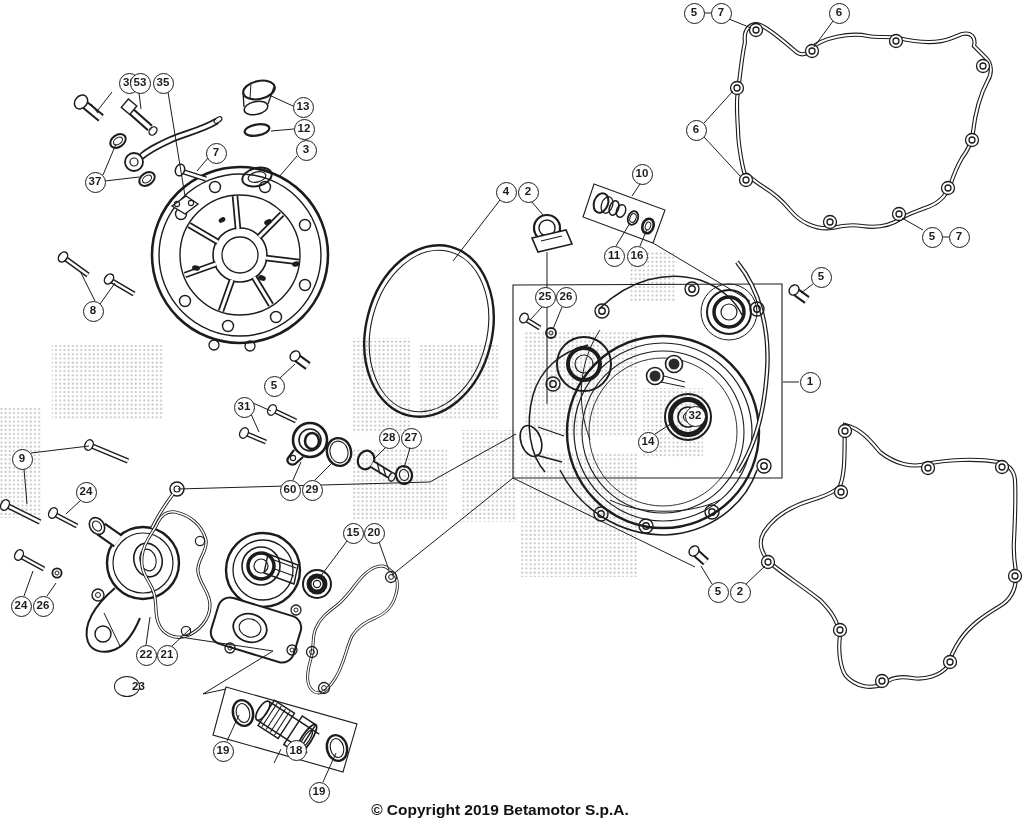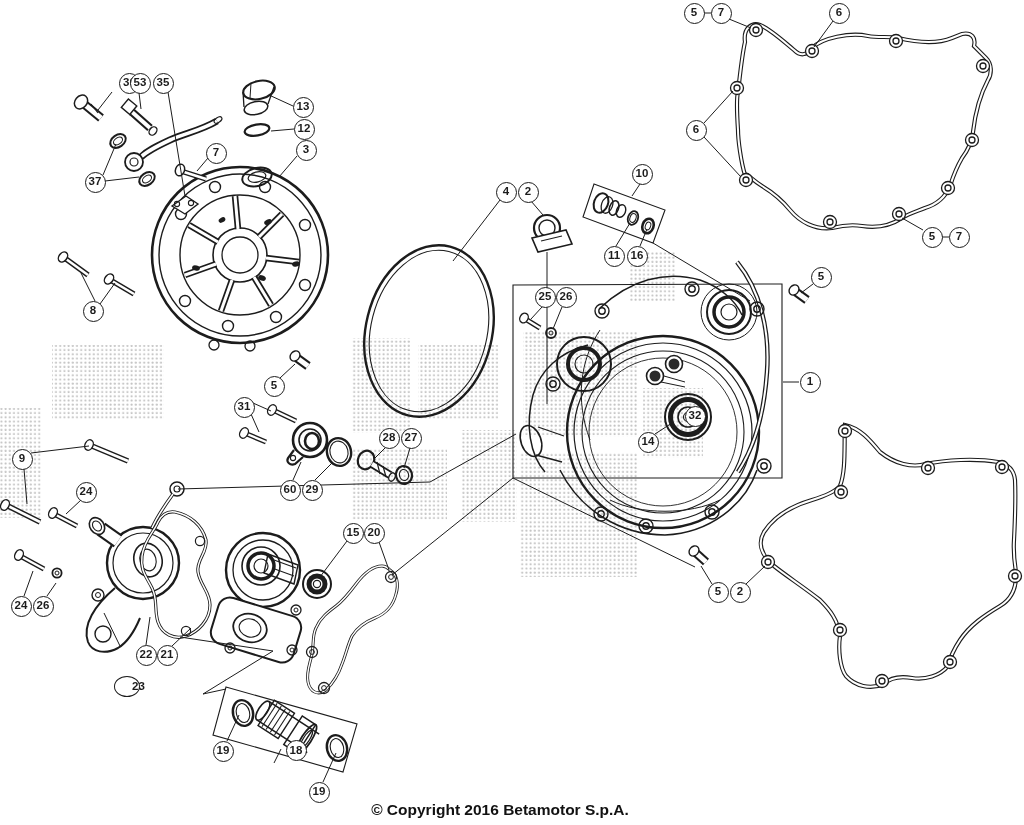--- a/index.html
+++ b/index.html
@@ -554,15 +554,15 @@
       <div class="balloon" style="left: 948.5px; top: 226.5px;">7</div>
       <div class="balloon" style="left: 707.5px; top: 581.5px;">5</div>
       <div class="balloon" style="left: 729.5px; top: 581.5px;">2</div>
       <div class="balloon" style="left: 342.5px; top: 522.5px;">15</div>
       <div class="balloon" style="left: 363.5px; top: 522.5px;">20</div>
       <div class="balloon" style="left: 212.5px; top: 740.5px;">19</div>
       <div class="balloon" style="left: 261.5px; top: 740px; margin-left: 24px;">18</div>
       <div class="balloon" style="left: 308.5px; top: 781.5px;">19</div>
     </div>
 
-<div id="copyright">© Copyright 2016 Betamotor S.p.A.</div>
+<div id="copyright">© Copyright 2019 Betamotor S.p.A.</div>
 
 </div>
 
 </body></html>

